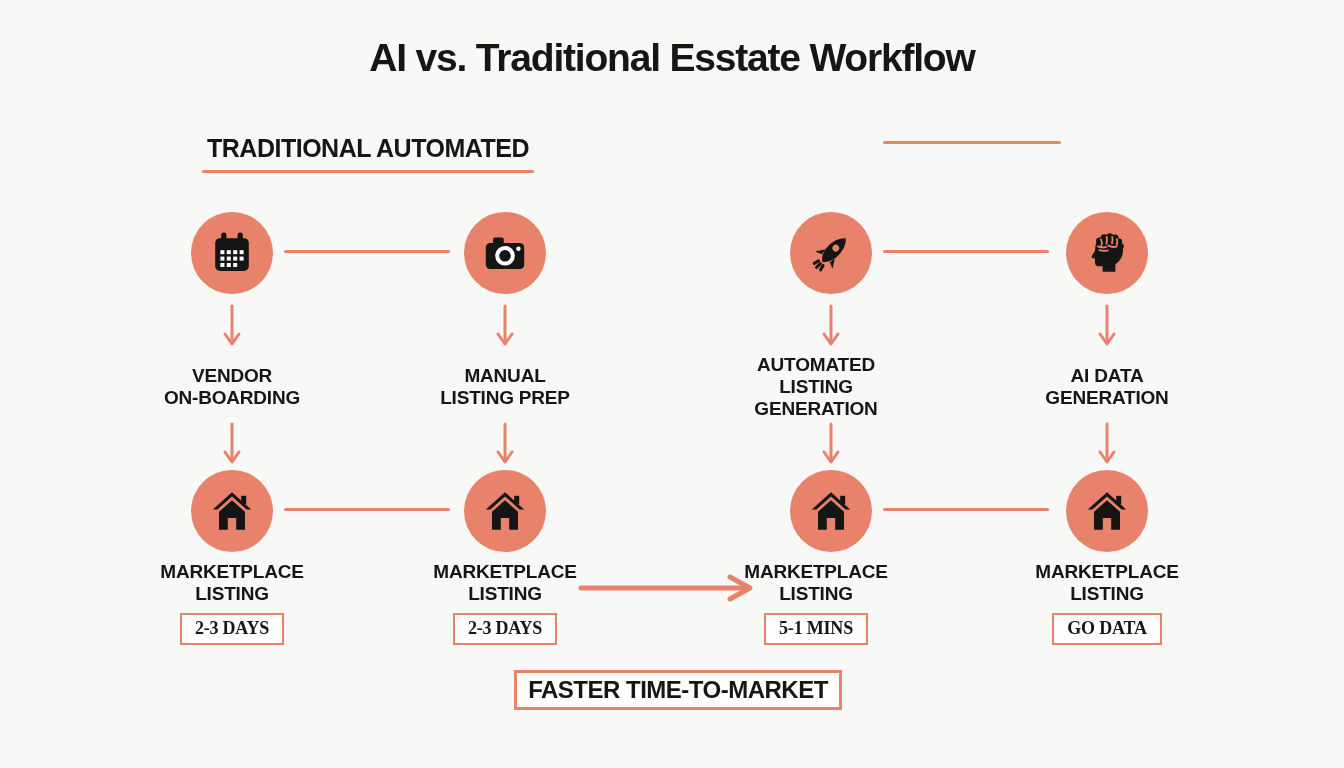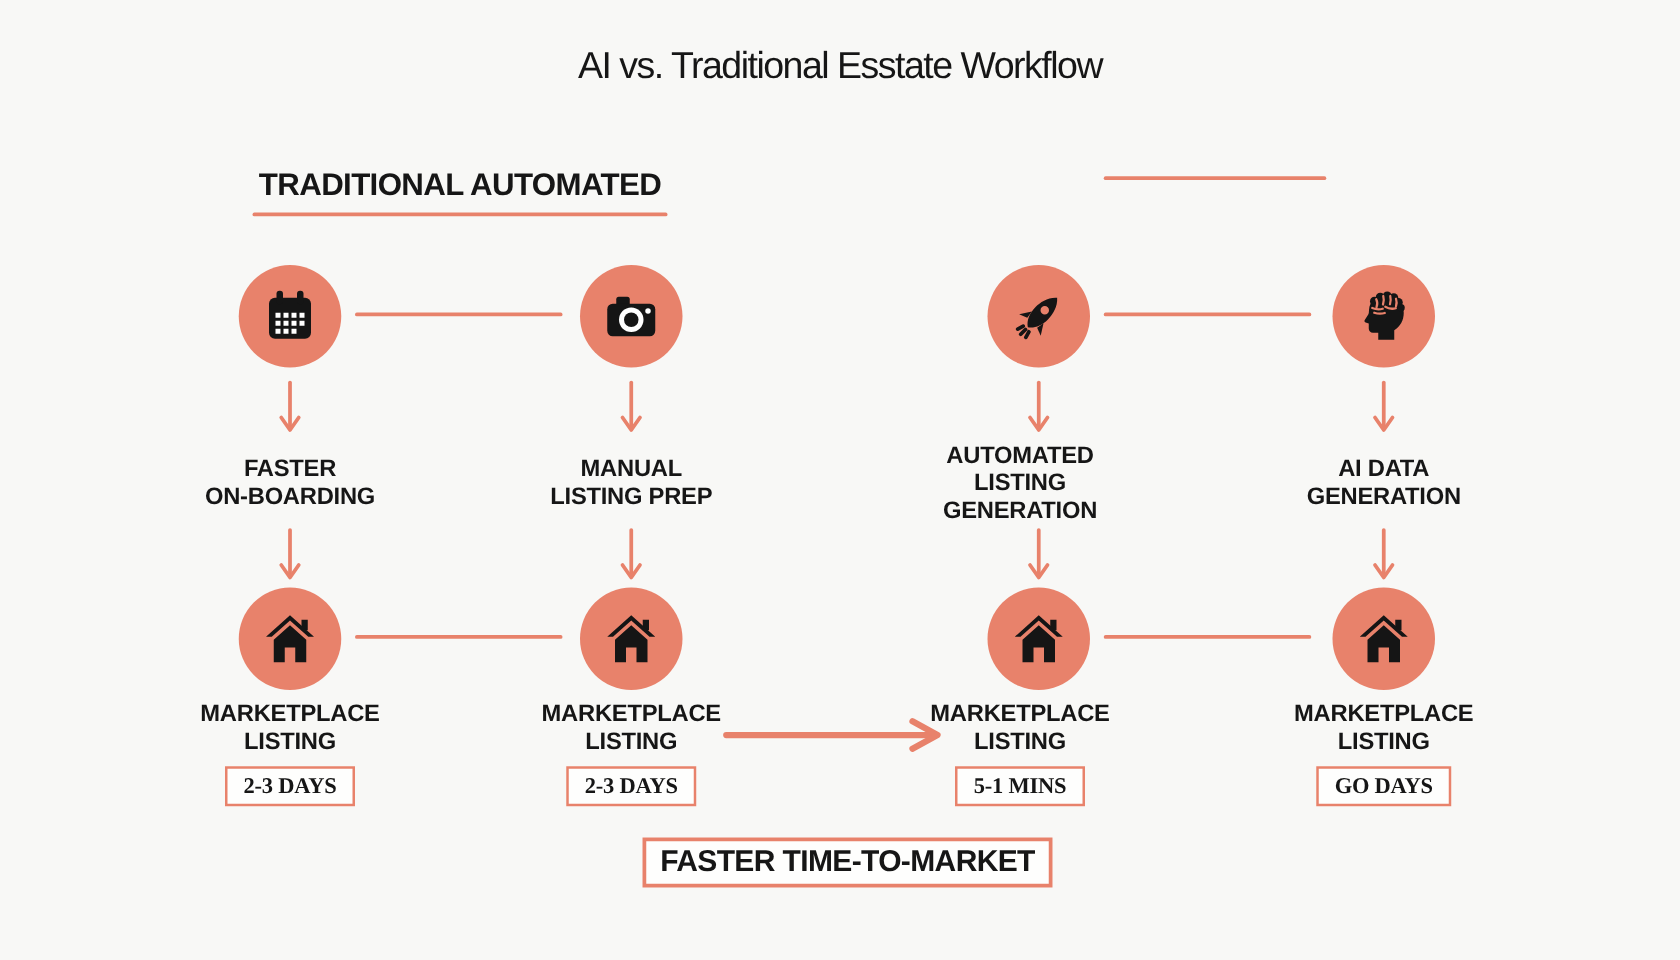--- a/index.html
+++ b/index.html
@@ -9,21 +9,21 @@
   }
   * { box-sizing: border-box; }
   html, body { margin: 0; padding: 0; }
   .canvas {
     position: relative; width: 1344px; height: 768px;
     background: var(--background); color: var(--text);
     font-family: "Liberation Sans", sans-serif; overflow: hidden;
   }
   .title {
     position: absolute; top: 36px; left: 0; width: 100%; margin: 0;
-    text-align: center; font-size: 30px; font-weight: normal; letter-spacing: -1.2px;
+    text-align: center; font-size: 39px; font-weight: bold; letter-spacing: -1.2px;
   }
   .section { position: absolute; width: 400px; text-align: center; top: 134px; }
   .section .lbl { font-size: 25px; font-weight: bold; letter-spacing: -0.5px; }
   .section .rule { height: 3px; background: var(--accent); margin: 7px auto 0; border-radius: 2px; }
   .section.trad { left: 168px; }
   .section.trad .rule { width: 332px; }
   .section.ai { left: 772px; }
   .section.ai .rule { width: 178px; }
 
   .circle {
@@ -160,21 +160,21 @@
         <polyline points="3,30 10,40 17,30"></polyline>
       </g>
     </svg>
   <svg class="varrow va4 va-r1" viewBox="0 0 20 44">
       <g stroke="var(--accent)" stroke-width="3" fill="none" stroke-linecap="round" stroke-linejoin="round">
         <line x1="10" y1="2" x2="10" y2="37"></line>
         <polyline points="3,30 10,40 17,30"></polyline>
       </g>
     </svg>
 
-  <div class="step step-r1 st1">FASTER
+  <div class="step step-r1 st1">VENDOR
 ON-BOARDING</div>
   <div class="step step-r1 st2">MANUAL
 LISTING PREP</div>
   <div class="step step-r1 st3">AUTOMATED
 LISTING
 GENERATION</div>
   <div class="step step-r1 st4">AI DATA
 GENERATION</div>
 
   <svg class="varrow va1 va-r2" viewBox="0 0 20 44">
@@ -250,18 +250,18 @@
   <div class="badge-wrap st1">
       <span class="badge">2-3 DAYS</span>
     </div>
   <div class="badge-wrap st2">
       <span class="badge">2-3 DAYS</span>
     </div>
   <div class="badge-wrap st3">
       <span class="badge">5-1 MINS</span>
     </div>
   <div class="badge-wrap st4">
-      <span class="badge">GO DAYS</span>
+      <span class="badge">GO DATA</span>
     </div>
 
   <div class="banner">FASTER TIME-TO-MARKET</div>
 
 </div>
 
 </body></html>

